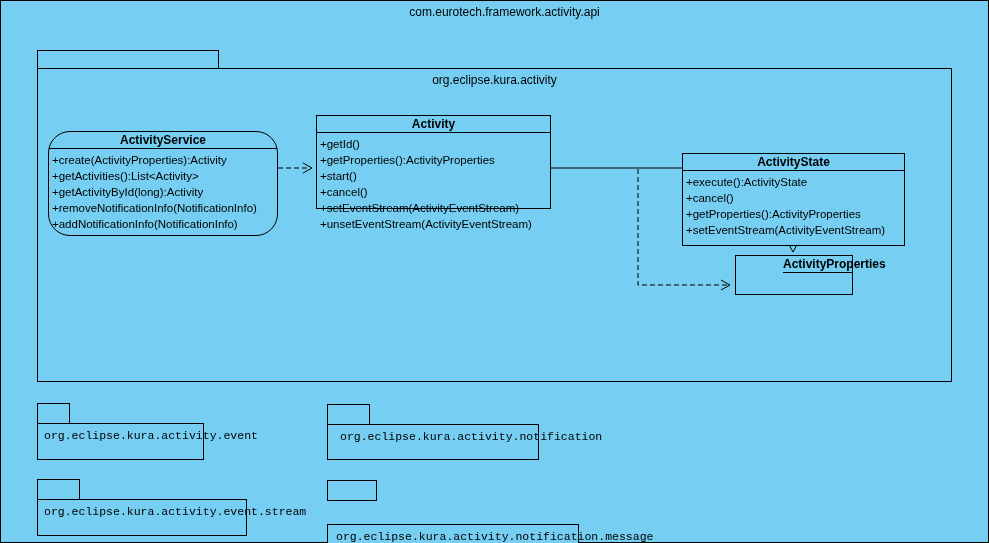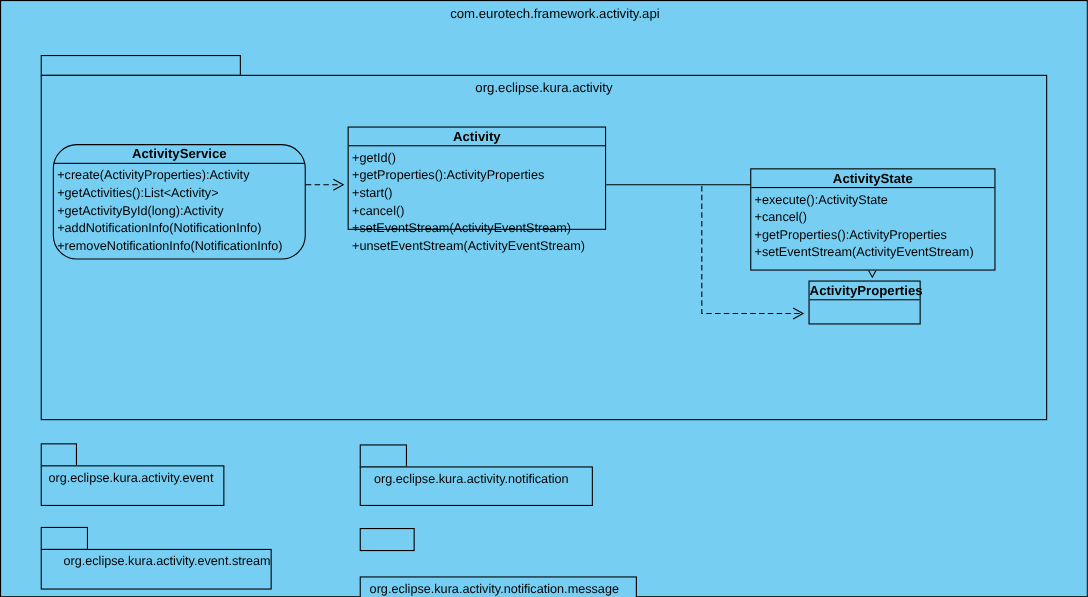--- a/index.html
+++ b/index.html
@@ -39,20 +39,21 @@
   .pkg-main-title {
     width: 100%;
     text-align: center;
     padding-top: 4px;
     font-size: 12px;
   }
   .pkg-label {
     font-size: 11.5px;
     padding: 5px 0 0 6px;
     white-space: nowrap;
+    font-family: Liberation Mono, monospace;
   }
   .class-box {
     position: absolute;
     border: 1px solid #000;
     background: #76CFF2;
   }
   .class-header {
     border-bottom: 1px solid #000;
     font-weight: bold;
     font-size: 12px;
@@ -68,21 +69,21 @@
     font-size: 11.5px;
     line-height: 16px;
     white-space: nowrap;
   }
   
   #pkg-activity-tab   { left: 37px;  top: 50px;  width: 182px; height: 19px; }
   #pkg-activity-body  { left: 37px;  top: 68px;  width: 915px; height: 314px; }
   #cls-activityservice   { left: 48px;  top: 131px; width: 230px; height: 105px; border-radius: 22px; }
   #cls-activity          { left: 316px; top: 115px; width: 235px; height: 94px; }
   #cls-activitystate     { left: 682px; top: 122px; width: 223px; height: 93px; margin-top: 31px; }
-  #cls-activityproperties{ left: 735px; top: 255px; width: 102px; height: 40px; }
+  #cls-activityproperties{ left: 735px; top: 255px; width: 118px; height: 40px; padding-left: 47px; }
   #cls-activityproperties .class-empty { height: 21px; }
   #pkg-event-tab          { left: 37px;  top: 403px; width: 33px;  height: 21px; }
   #pkg-event-body         { left: 37px;  top: 423px; width: 167px; height: 37px; }
   #pkg-notification-tab   { left: 327px; top: 404px; width: 43px;  height: 21px; }
   #pkg-notification-body  { left: 327px; top: 424px; width: 212px; height: 36px; }
   #pkg-stream-tab         { left: 37px;  top: 479px; width: 43px;  height: 21px; }
   #pkg-stream-body        { left: 37px;  top: 499px; width: 210px; height: 37px; text-align: right; }
   #pkg-message-tab        { left: 327px; top: 480px; width: 50px;  height: 21px; }
   #pkg-message-body       { left: 327px; top: 524px; width: 252px; height: 36px; }
   #pkg-notification-body .pkg-label { padding-left: 12px; }
@@ -126,22 +127,22 @@
     <path class="edge" d="M788,243 L793,252 L798,243"></path>
   </g>
 </svg>
 
 <div id="cls-activityservice" class="class-box">
   <div class="class-header">ActivityService</div>
   <div class="class-methods">
     <div class="method-line">+create(ActivityProperties):Activity</div>
     <div class="method-line">+getActivities():List&lt;Activity&gt;</div>
     <div class="method-line">+getActivityById(long):Activity</div>
+    <div class="method-line">+removeNotificationInfo(NotificationInfo)</div>
     <div class="method-line">+addNotificationInfo(NotificationInfo)</div>
-    <div class="method-line">+removeNotificationInfo(NotificationInfo)</div>
   </div>
 </div>
 
 <div id="cls-activity" class="class-box">
   <div class="class-header">Activity</div>
   <div class="class-methods">
     <div class="method-line">+getId()</div>
     <div class="method-line">+getProperties():ActivityProperties</div>
     <div class="method-line">+start()</div>
     <div class="method-line">+cancel()</div>

